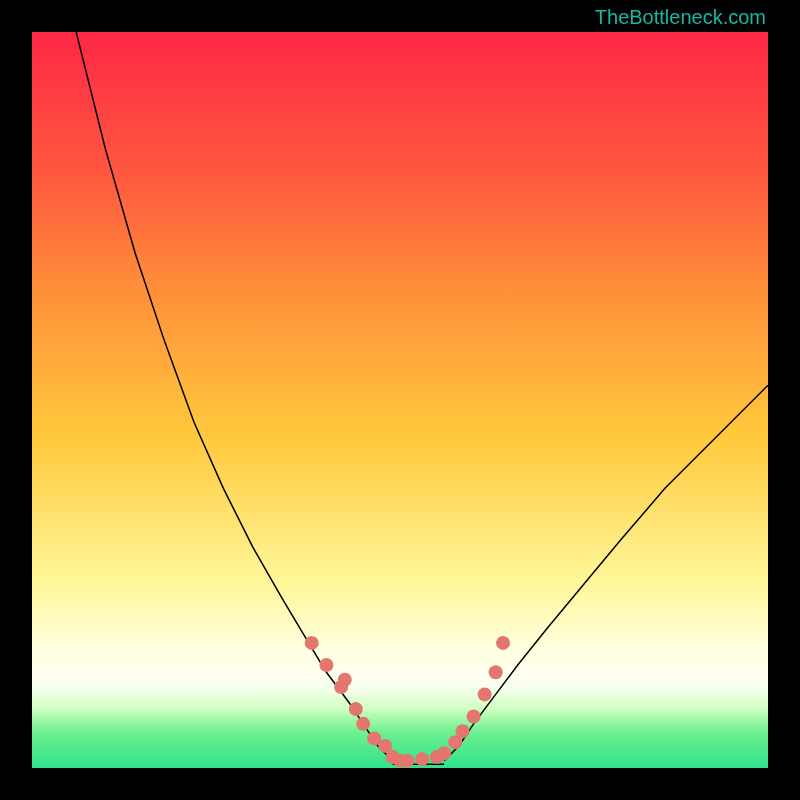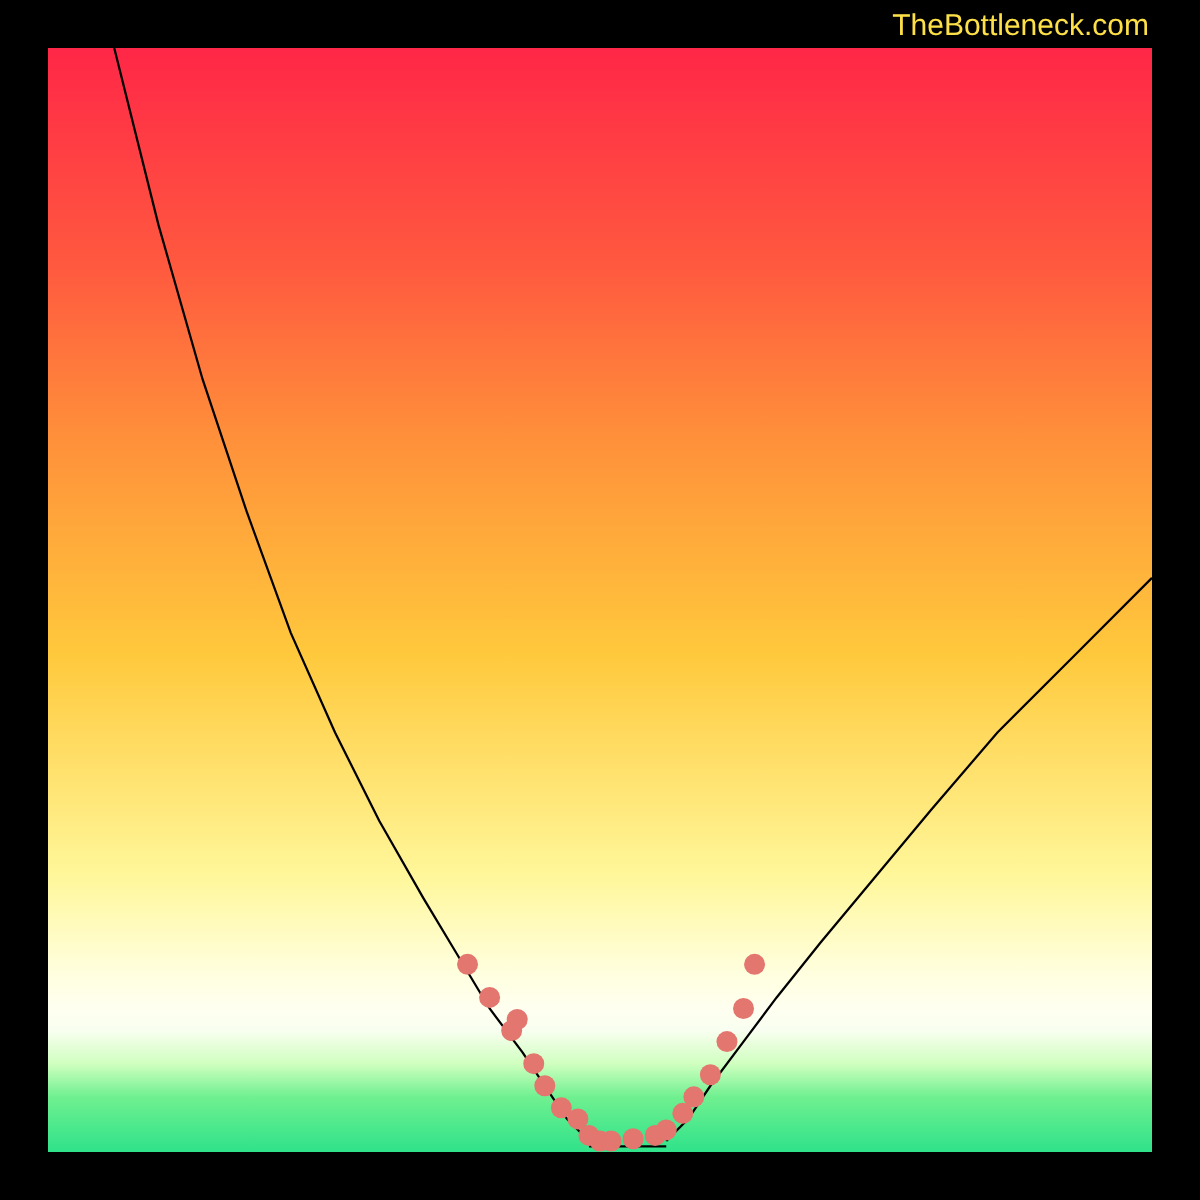--- a/index.html
+++ b/index.html
@@ -36,21 +36,21 @@
       #f8fff0 89%,
       #d0ffc0 92%,
       #70f090 95%,
       #2fe28a 100%
     );
   }
   .attrib {
     position: absolute;
     top: 6px;
     right: 34px;
-    color: #fde047;
+    color: #14b8a6;
     font-size: 20px;
     font-weight: 400;
   }
   svg {
     position: absolute;
     left: 0;
     top: 0;
   }
   .curve {
     stroke: #000;

